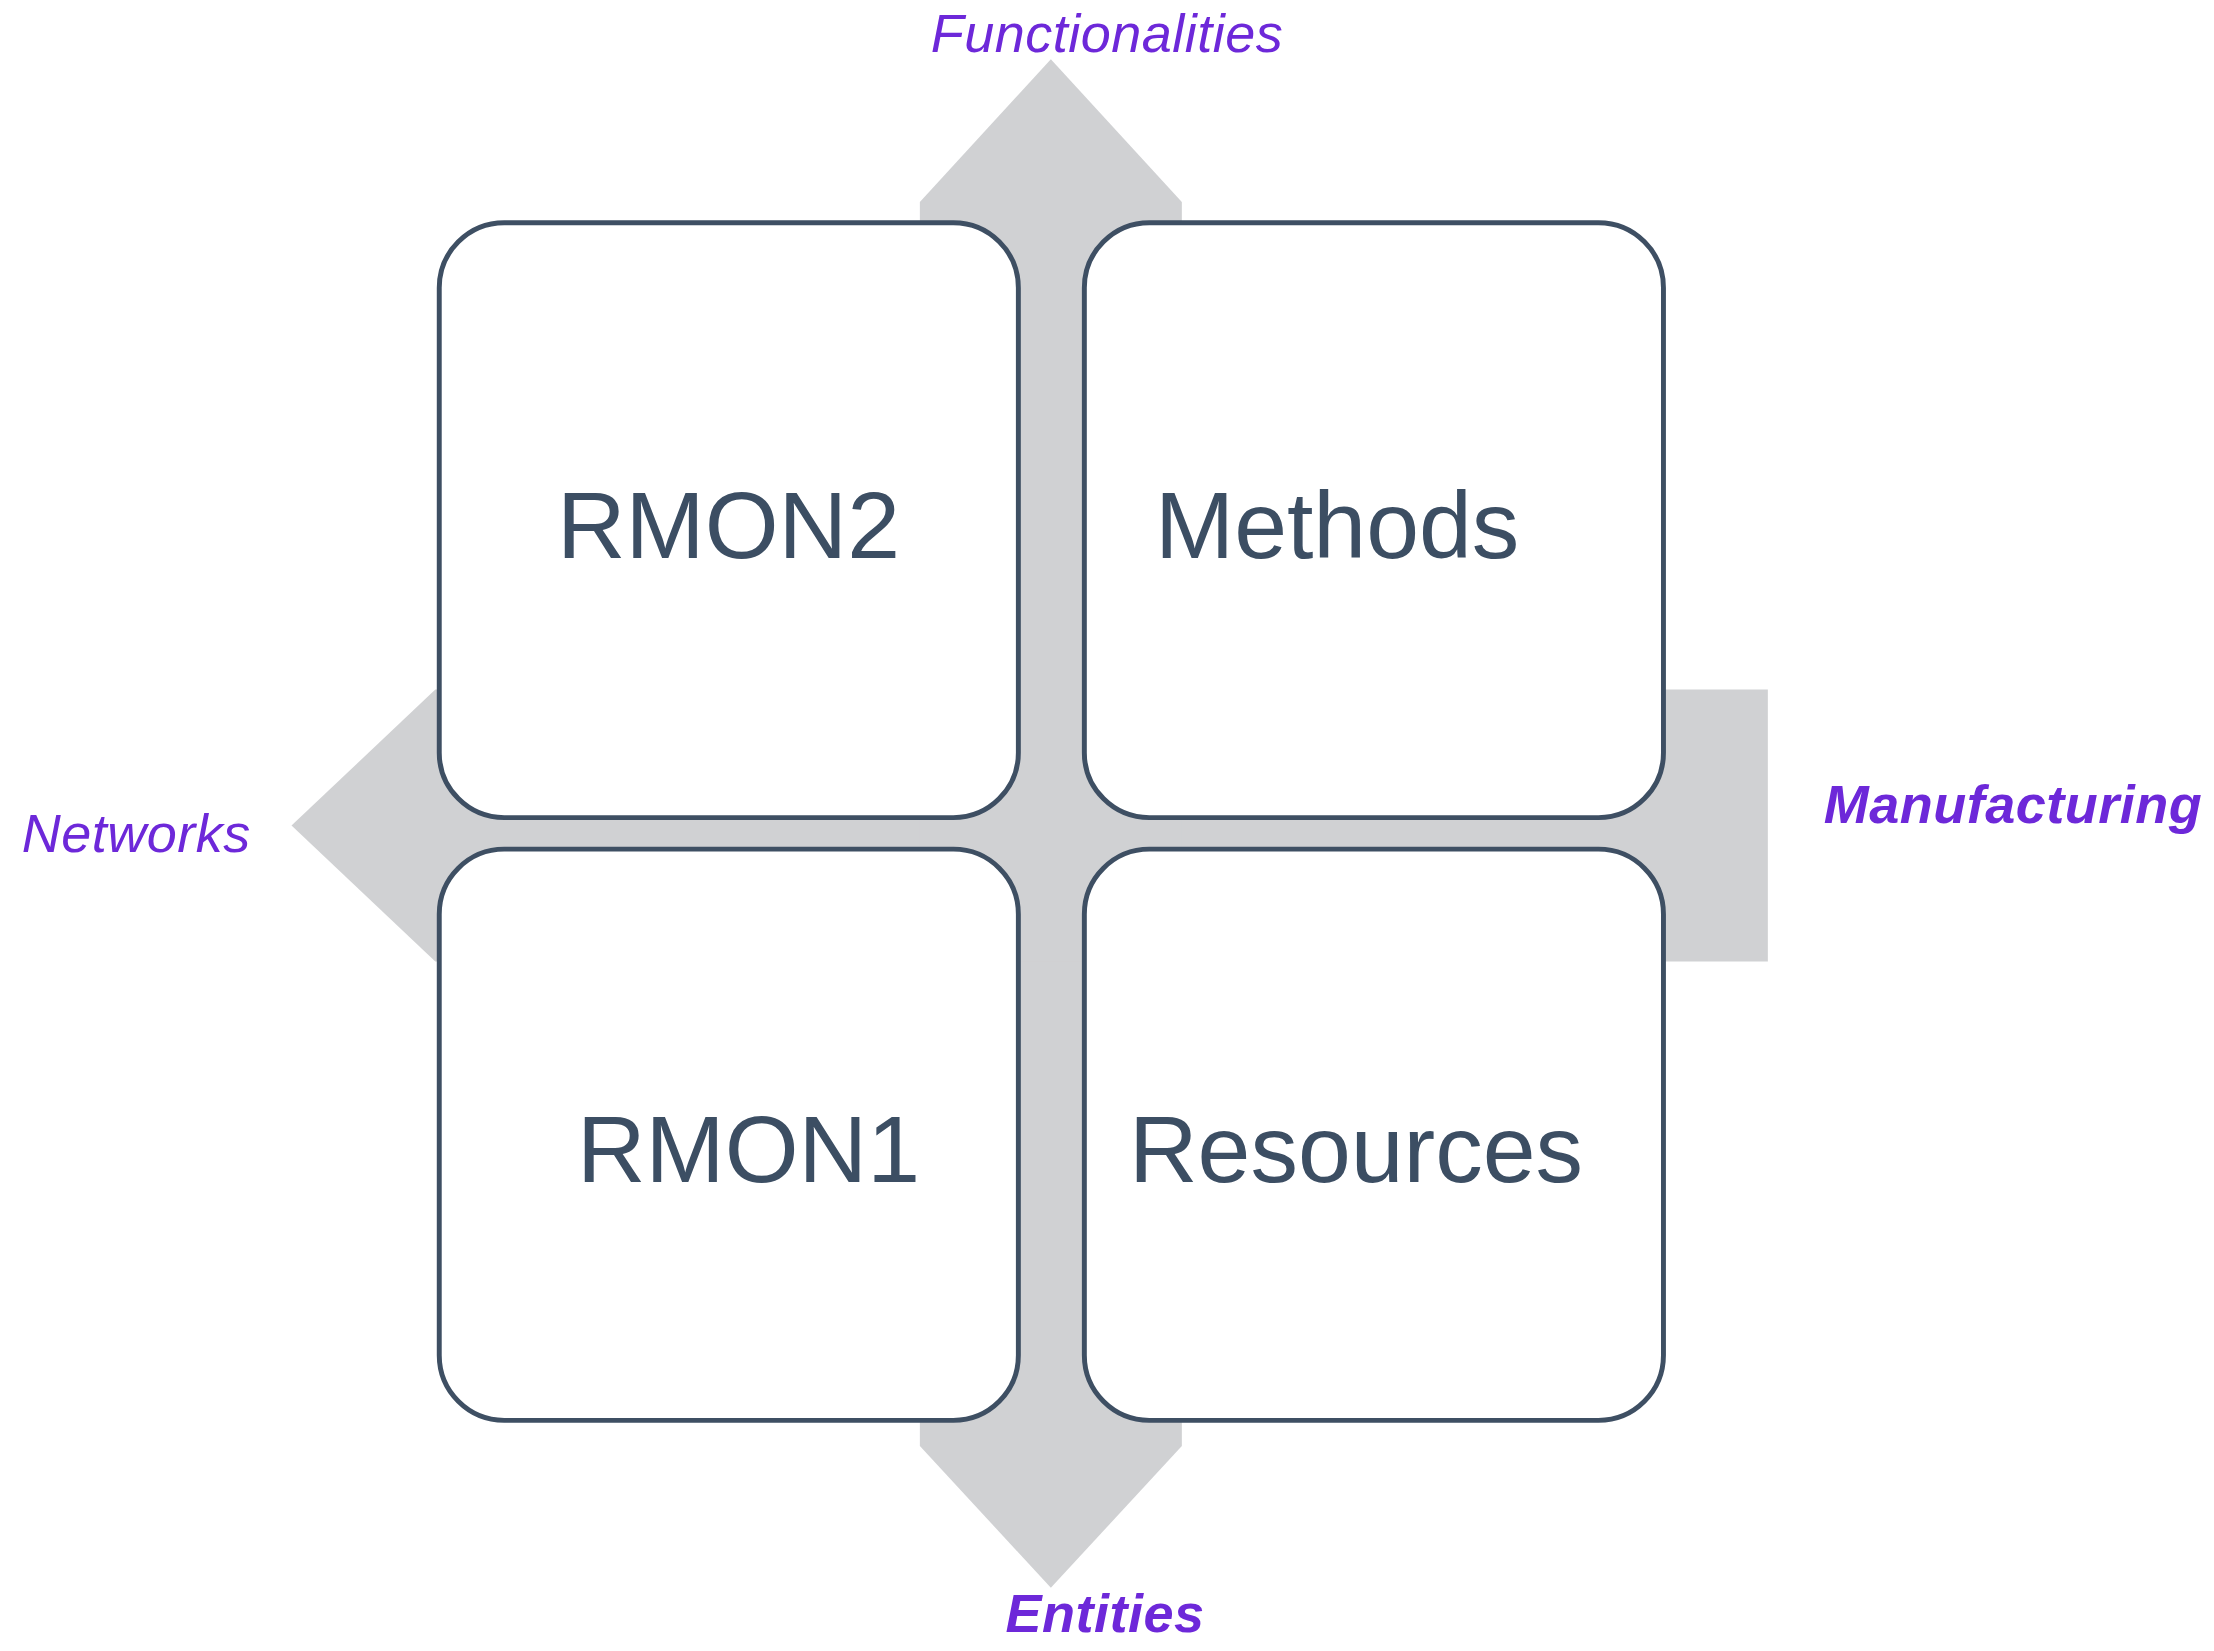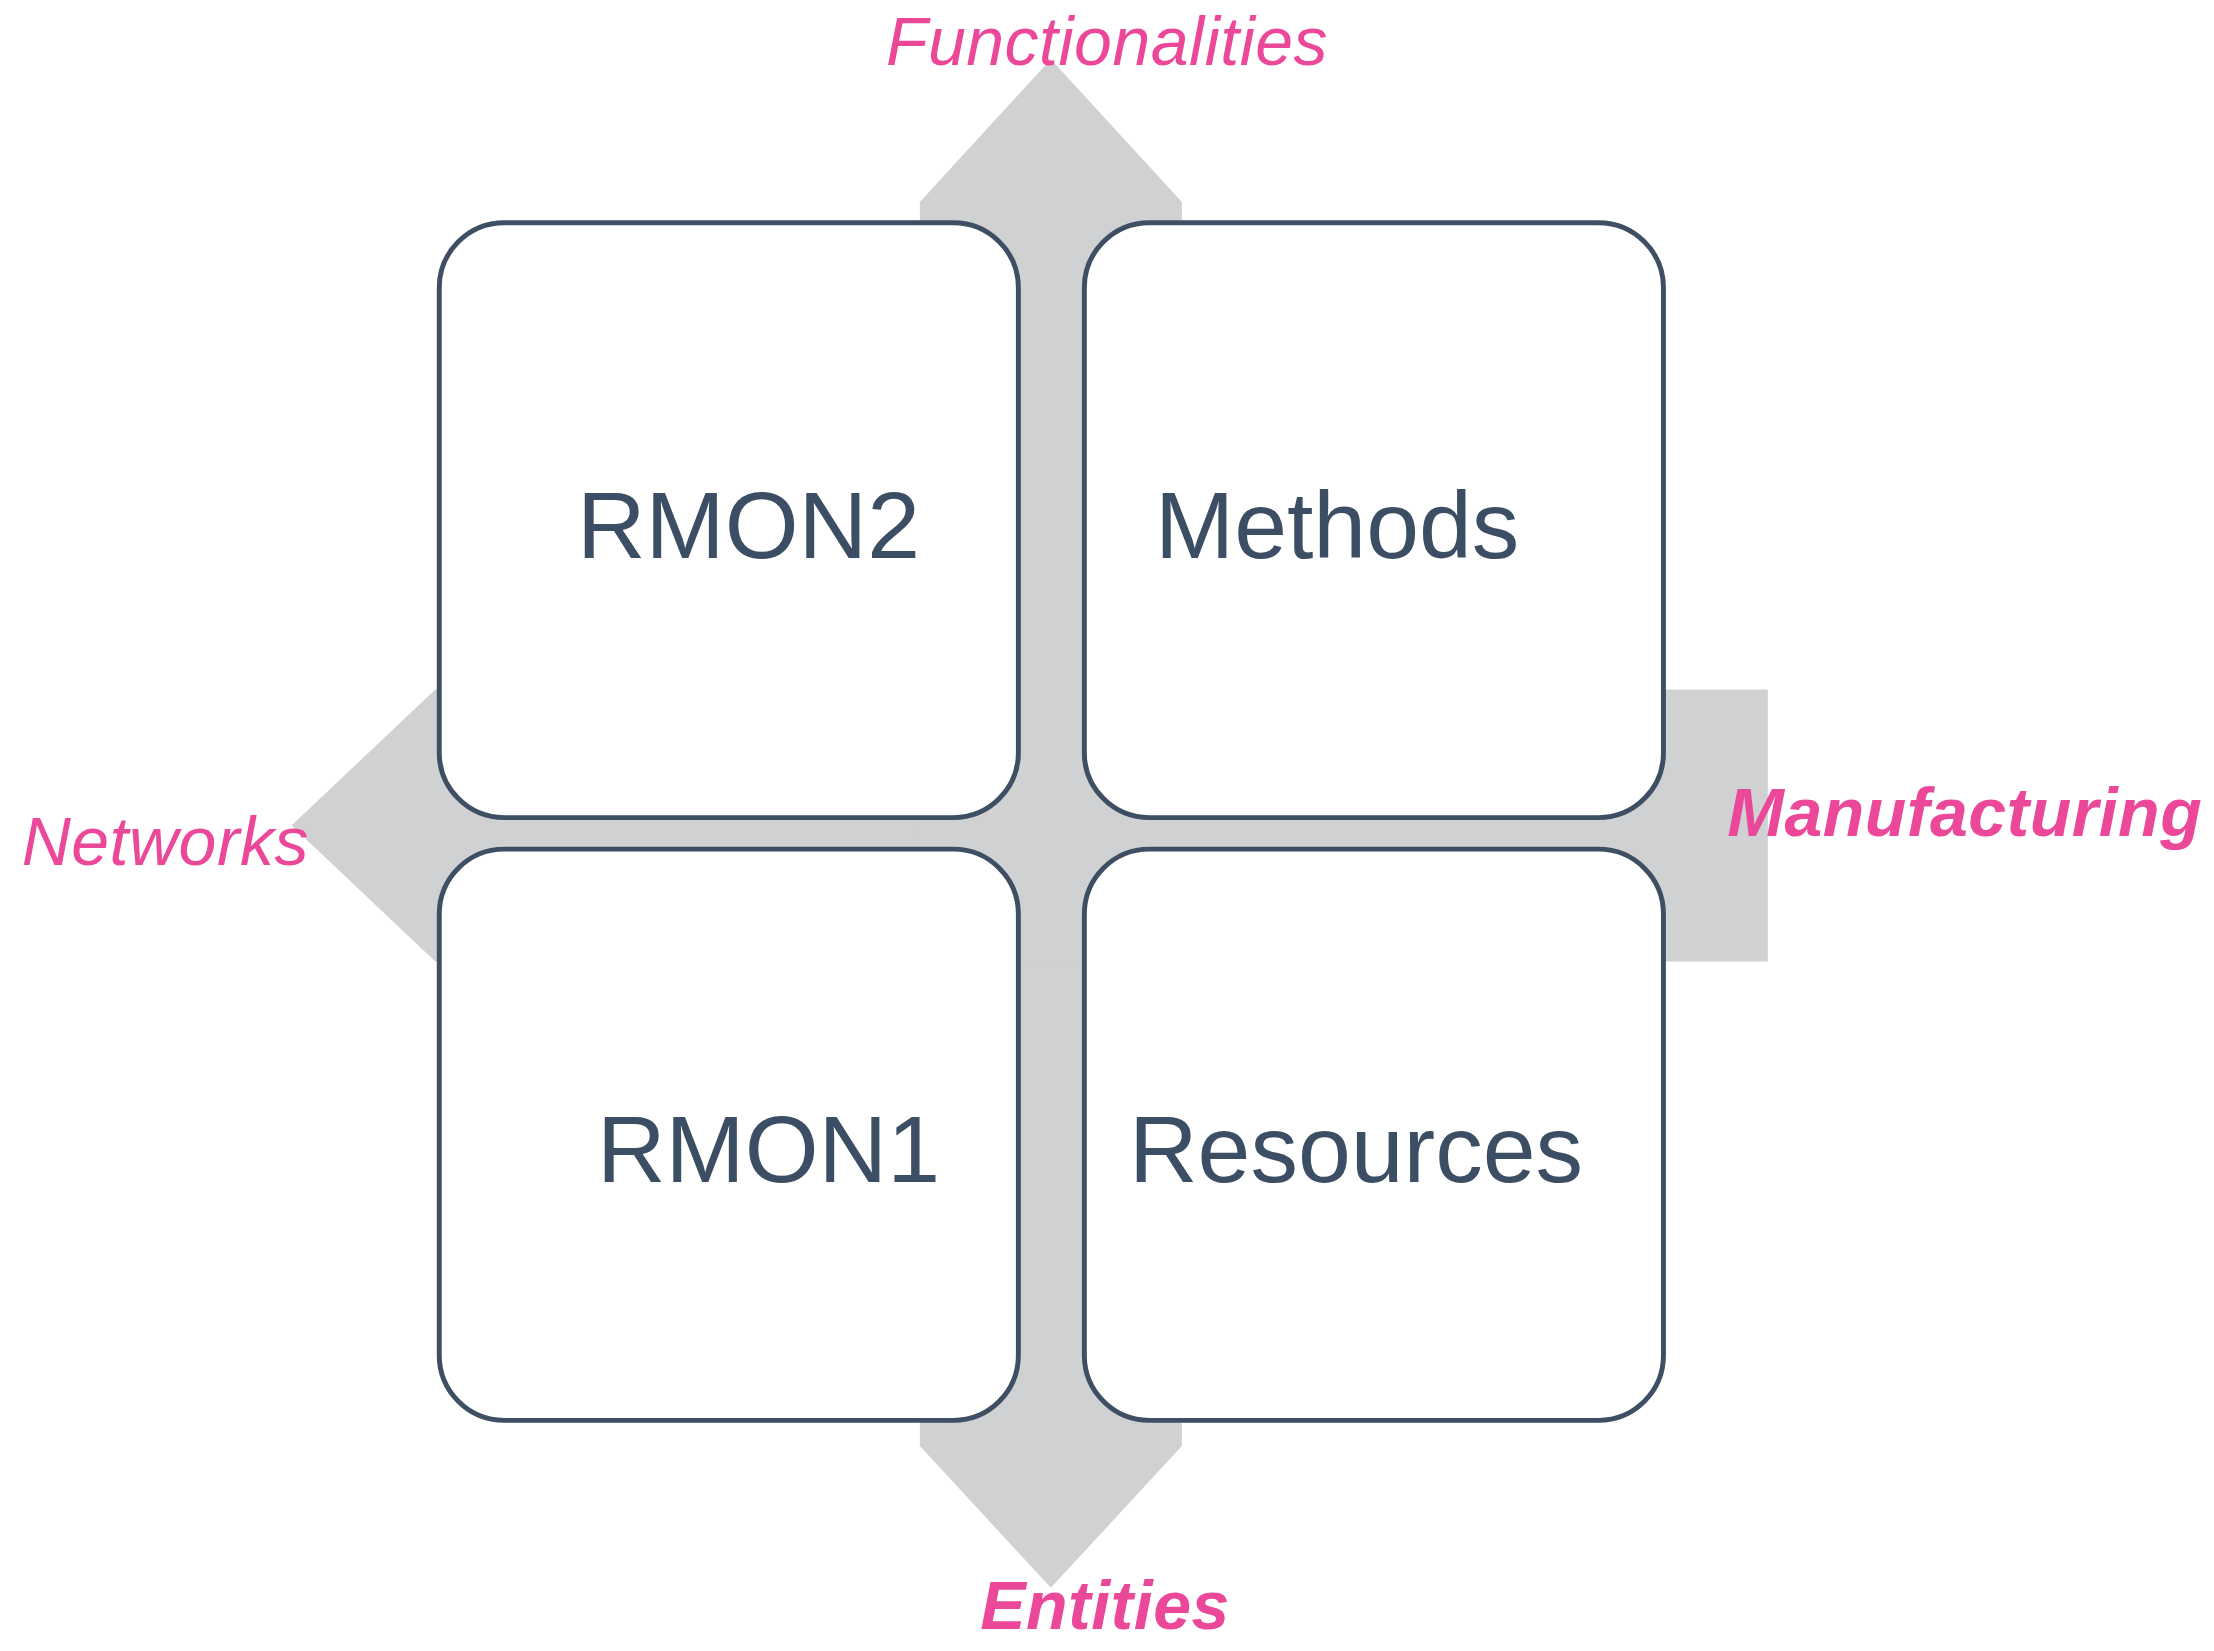--- a/index.html
+++ b/index.html
@@ -21,22 +21,22 @@
     position: absolute;
     left: 0;
     top: 0;
     width: 2214px;
     height: 1652px;
   }
   .axis-label {
     position: absolute;
     font-style: italic;
     font-weight: 400;
-    color: #ec4899;
-    font-size: 68px;
+    color: #6d28d9;
+    font-size: 54px;
     letter-spacing: 0.5px;
     white-space: nowrap;
     font-family: "Liberation Sans", sans-serif;
   }
   #label-functionalities {
     left: 0;
     right: 0;
     top: 2px;
     text-align: center;
   }
@@ -57,21 +57,20 @@
     text-align: center;
     font-weight: bold;
   }
   .quadrant-label {
     position: absolute;
     color: #3c4e63;
     font-size: 95px;
     font-weight: 400;
     white-space: nowrap;
     font-family: "Liberation Sans", sans-serif;
-    padding-left: 20px;
   }
   #label-rmon2  { left: 438px;  top: 471px;  width: 581px; text-align: center; }
   #label-methods{ left: 1084px; top: 471px;  width: 581px; text-align: left; padding-left: 71px; box-sizing: border-box; }
   #label-rmon1  { left: 438px;  top: 1095px; width: 581px; text-align: center; margin-left: 20px; }
   #label-resources { left: 1084px; top: 1095px; width: 581px; text-align: left; padding-left: 45px; box-sizing: border-box; }
 </style>
 </head>
 <body>
 
 <div id="stage">

